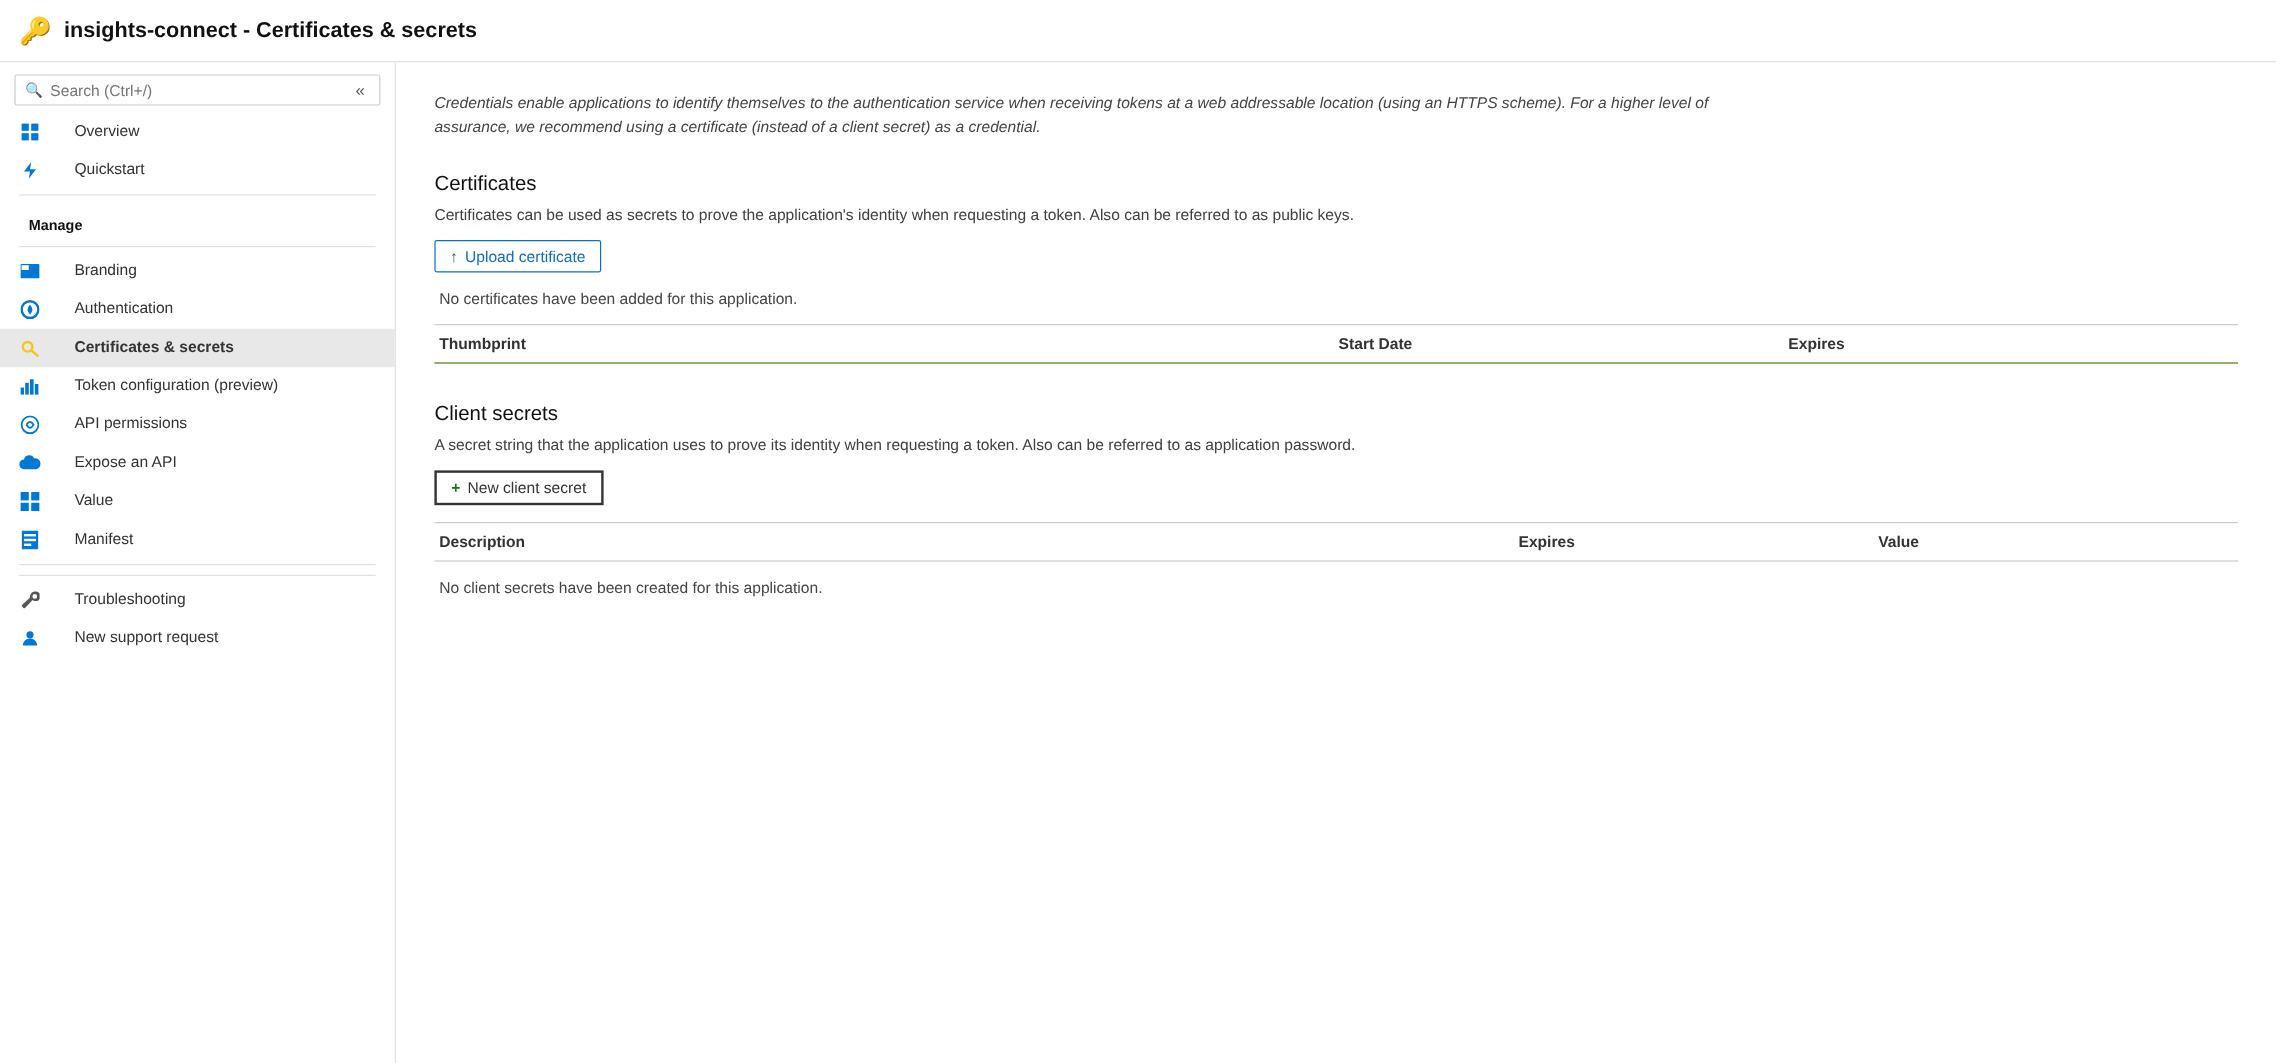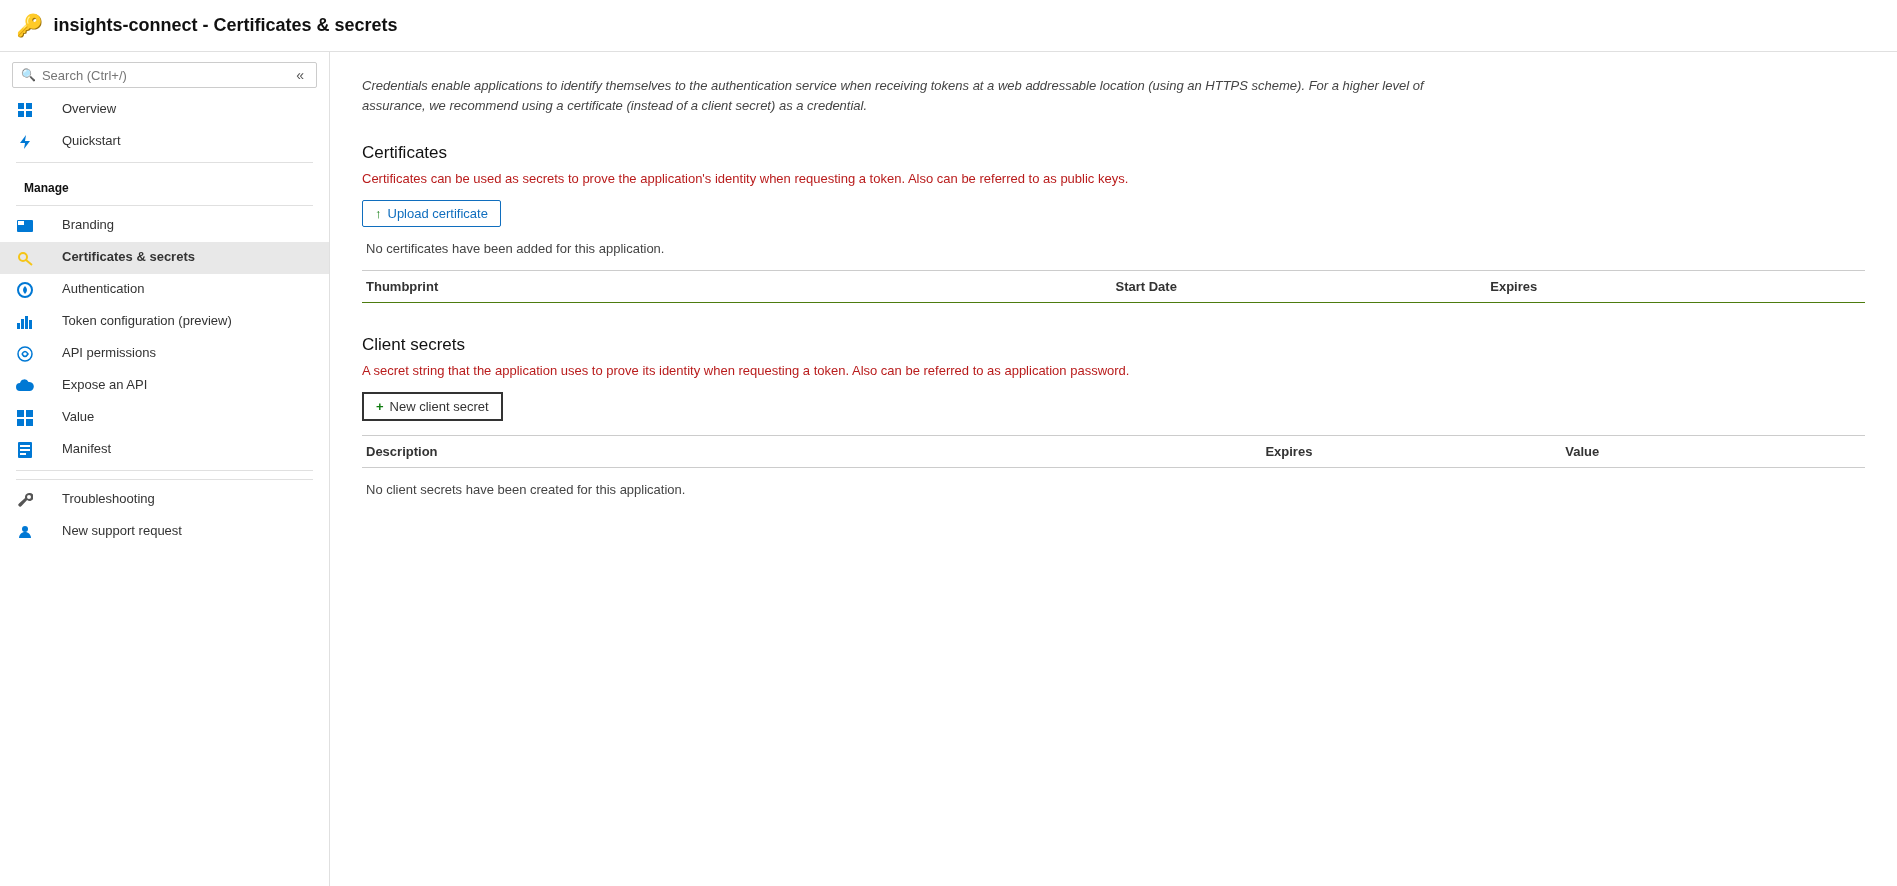--- a/index.html
+++ b/index.html
@@ -27,21 +27,21 @@
 
     .section-label { font-size: 12px; font-weight: 700; color: #111; padding: 14px 16px 6px 24px; }
     .divider { border: none; border-top: 1px solid #e0e0e0; margin: 4px 16px; }
 
     
     .content { flex: 1; overflow-y: auto; padding: 24px 32px; }
 
     .intro-text { font-size: 13px; color: #444; line-height: 1.5; margin-bottom: 28px; max-width: 1100px; font-style: italic; }
 
     .section-title { font-size: 17px; font-weight: 400; margin-bottom: 8px; color: #111; }
-    .section-desc { font-size: 13px; color: #b91c1c; margin-bottom: 14px; }
+    .section-desc { font-size: 13px; color: #404040; margin-bottom: 14px; }
 
     .btn-outline { display: inline-flex; align-items: center; gap: 6px; padding: 5px 12px; border: 1px solid #106ebe; background: #fff; color: #106ebe; font-size: 13px; cursor: pointer; border-radius: 2px; }
     .table-header { display: flex; border-top: 1px solid #ccc; border-bottom: 1px solid #4d7c0f; padding: 8px 0; }
     .col-thumbprint { flex: 2; font-weight: 600; font-size: 13px; padding-left: 4px; }
     .col-startdate { flex: 1; font-weight: 600; font-size: 13px; }
     .col-expires { flex: 1; font-weight: 600; font-size: 13px; }
 
     .empty-message { font-size: 13px; color: #444; padding: 14px 4px; }
 
     .client-secrets-section { margin-top: 32px; }
@@ -102,38 +102,38 @@
     <div class="nav-item">
       <span class="nav-icon">
         <svg width="16" height="12" viewBox="0 0 16 12">
             <rect x="0" y="0" width="16" height="12" rx="1" fill="#0078d4"></rect>
             <rect x="1" y="1" width="6" height="4" fill="#fff"></rect>
           </svg>
       </span>
       <span>Branding</span>
     </div>
 
+    <div class="nav-item">
+      <span class="nav-icon">
+        <svg width="16" height="16" viewBox="0 0 16 16">
+            <circle cx="8" cy="8" r="7" fill="none" stroke="#0078d4" stroke-width="2"></circle>
+            <path d="M8 4 Q12 8 8 12 Q4 8 8 4" fill="#0078d4"></path>
+          </svg>
+      </span>
+      <span>Authentication</span>
+    </div>
+
     <div class="nav-item active">
       <span class="nav-icon">
         <svg width="16" height="16" viewBox="0 0 16 16">
             <circle cx="6" cy="7" r="4" fill="none" stroke="#f5c518" stroke-width="2"></circle>
             <line x1="9" y1="10" x2="15" y2="15" stroke="#f5c518" stroke-width="2"></line>
           </svg>
       </span>
       <span>Certificates &amp; secrets</span>
-    </div>
-
-    <div class="nav-item">
-      <span class="nav-icon">
-        <svg width="16" height="16" viewBox="0 0 16 16">
-            <circle cx="8" cy="8" r="7" fill="none" stroke="#0078d4" stroke-width="2"></circle>
-            <path d="M8 4 Q12 8 8 12 Q4 8 8 4" fill="#0078d4"></path>
-          </svg>
-      </span>
-      <span>Authentication</span>
     </div>
 
     <div class="nav-item">
       <span class="nav-icon">
         <svg width="16" height="14" viewBox="0 0 16 14">
             <rect x="0" y="8" width="3" height="6" fill="#0078d4"></rect>
             <rect x="4" y="4" width="3" height="10" fill="#0078d4"></rect>
             <rect x="8" y="1" width="3" height="13" fill="#0078d4"></rect>
             <rect x="12" y="5" width="3" height="9" fill="#0078d4"></rect>
           </svg>

